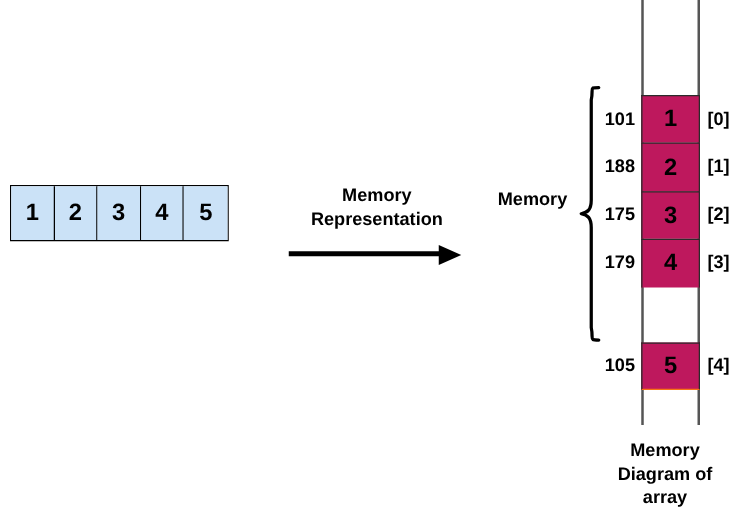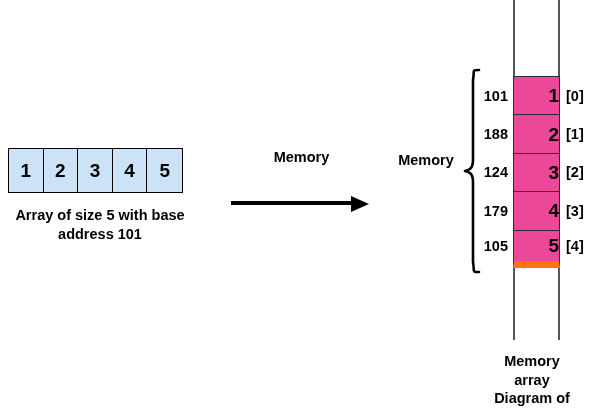--- a/index.html
+++ b/index.html
@@ -134,32 +134,32 @@
     left: 513px;
     top: 76px;
     width: 47px;
     box-sizing: border-box;
   }
   .mem-cell {
     position: relative;
     width: 47px;
     height: 38.4px;
     box-sizing: border-box;
-    background: #ec4899;
+    background: #be185d;
     border: 1px solid #2b2b2b;
     border-bottom: none;
     display: flex;
     align-items: center;
-    justify-content: flex-end;
+    justify-content: center;
     font-size: 19px;
     font-weight: bold;
     color: #000000;
     line-height: 1;
   }
-  .mem-cell:last-child { border-bottom: 7px solid #f97316; }
+  .mem-cell:last-child { border-bottom: 1px solid #f97316; margin-top: 44px; }
 
   .mem-address {
     position: absolute;
     right: 51px;
     top: 50%;
     transform: translateY(-50%);
     font-size: 14.5px;
     font-weight: bold;
     color: #000000;
     white-space: nowrap;
@@ -193,27 +193,24 @@
 <div id="canvas">
 
   <div id="array-row">
     <div class="array-cell">1</div>
     <div class="array-cell">2</div>
     <div class="array-cell">3</div>
     <div class="array-cell">4</div>
     <div class="array-cell">5</div>
   </div>
 
-  <div id="array-caption">
-    <div>Array of size 5 with base</div>
-    <div>address 101</div>
-  </div>
 
   <div id="transform-label">
     <div>Memory</div>
+    <div>Representation</div>
   </div>
 
   <div id="arrow-wrap">
     <div id="arrow-shaft"></div>
     <div id="arrow-head"></div>
   </div>
 
   <div id="memory-label">
     <div>Memory</div>
   </div>
@@ -238,38 +235,38 @@
       <span class="mem-index">[0]</span>
     </div>
 
     <div class="mem-cell">
       <span class="mem-address">188</span>
       <span>2</span>
       <span class="mem-index">[1]</span>
     </div>
 
     <div class="mem-cell">
-      <span class="mem-address">124</span>
+      <span class="mem-address">175</span>
       <span>3</span>
       <span class="mem-index">[2]</span>
     </div>
 
     <div class="mem-cell">
       <span class="mem-address">179</span>
       <span>4</span>
       <span class="mem-index">[3]</span>
     </div>
 
     <div class="mem-cell">
       <span class="mem-address">105</span>
       <span>5</span>
       <span class="mem-index">[4]</span>
     </div>
 
   </div>
 
   <div id="memory-caption">
     <div>Memory</div>
+    <div>Diagram of</div>
     <div>array</div>
-    <div>Diagram of</div>
   </div>
 
 </div>
 
 </body></html>

